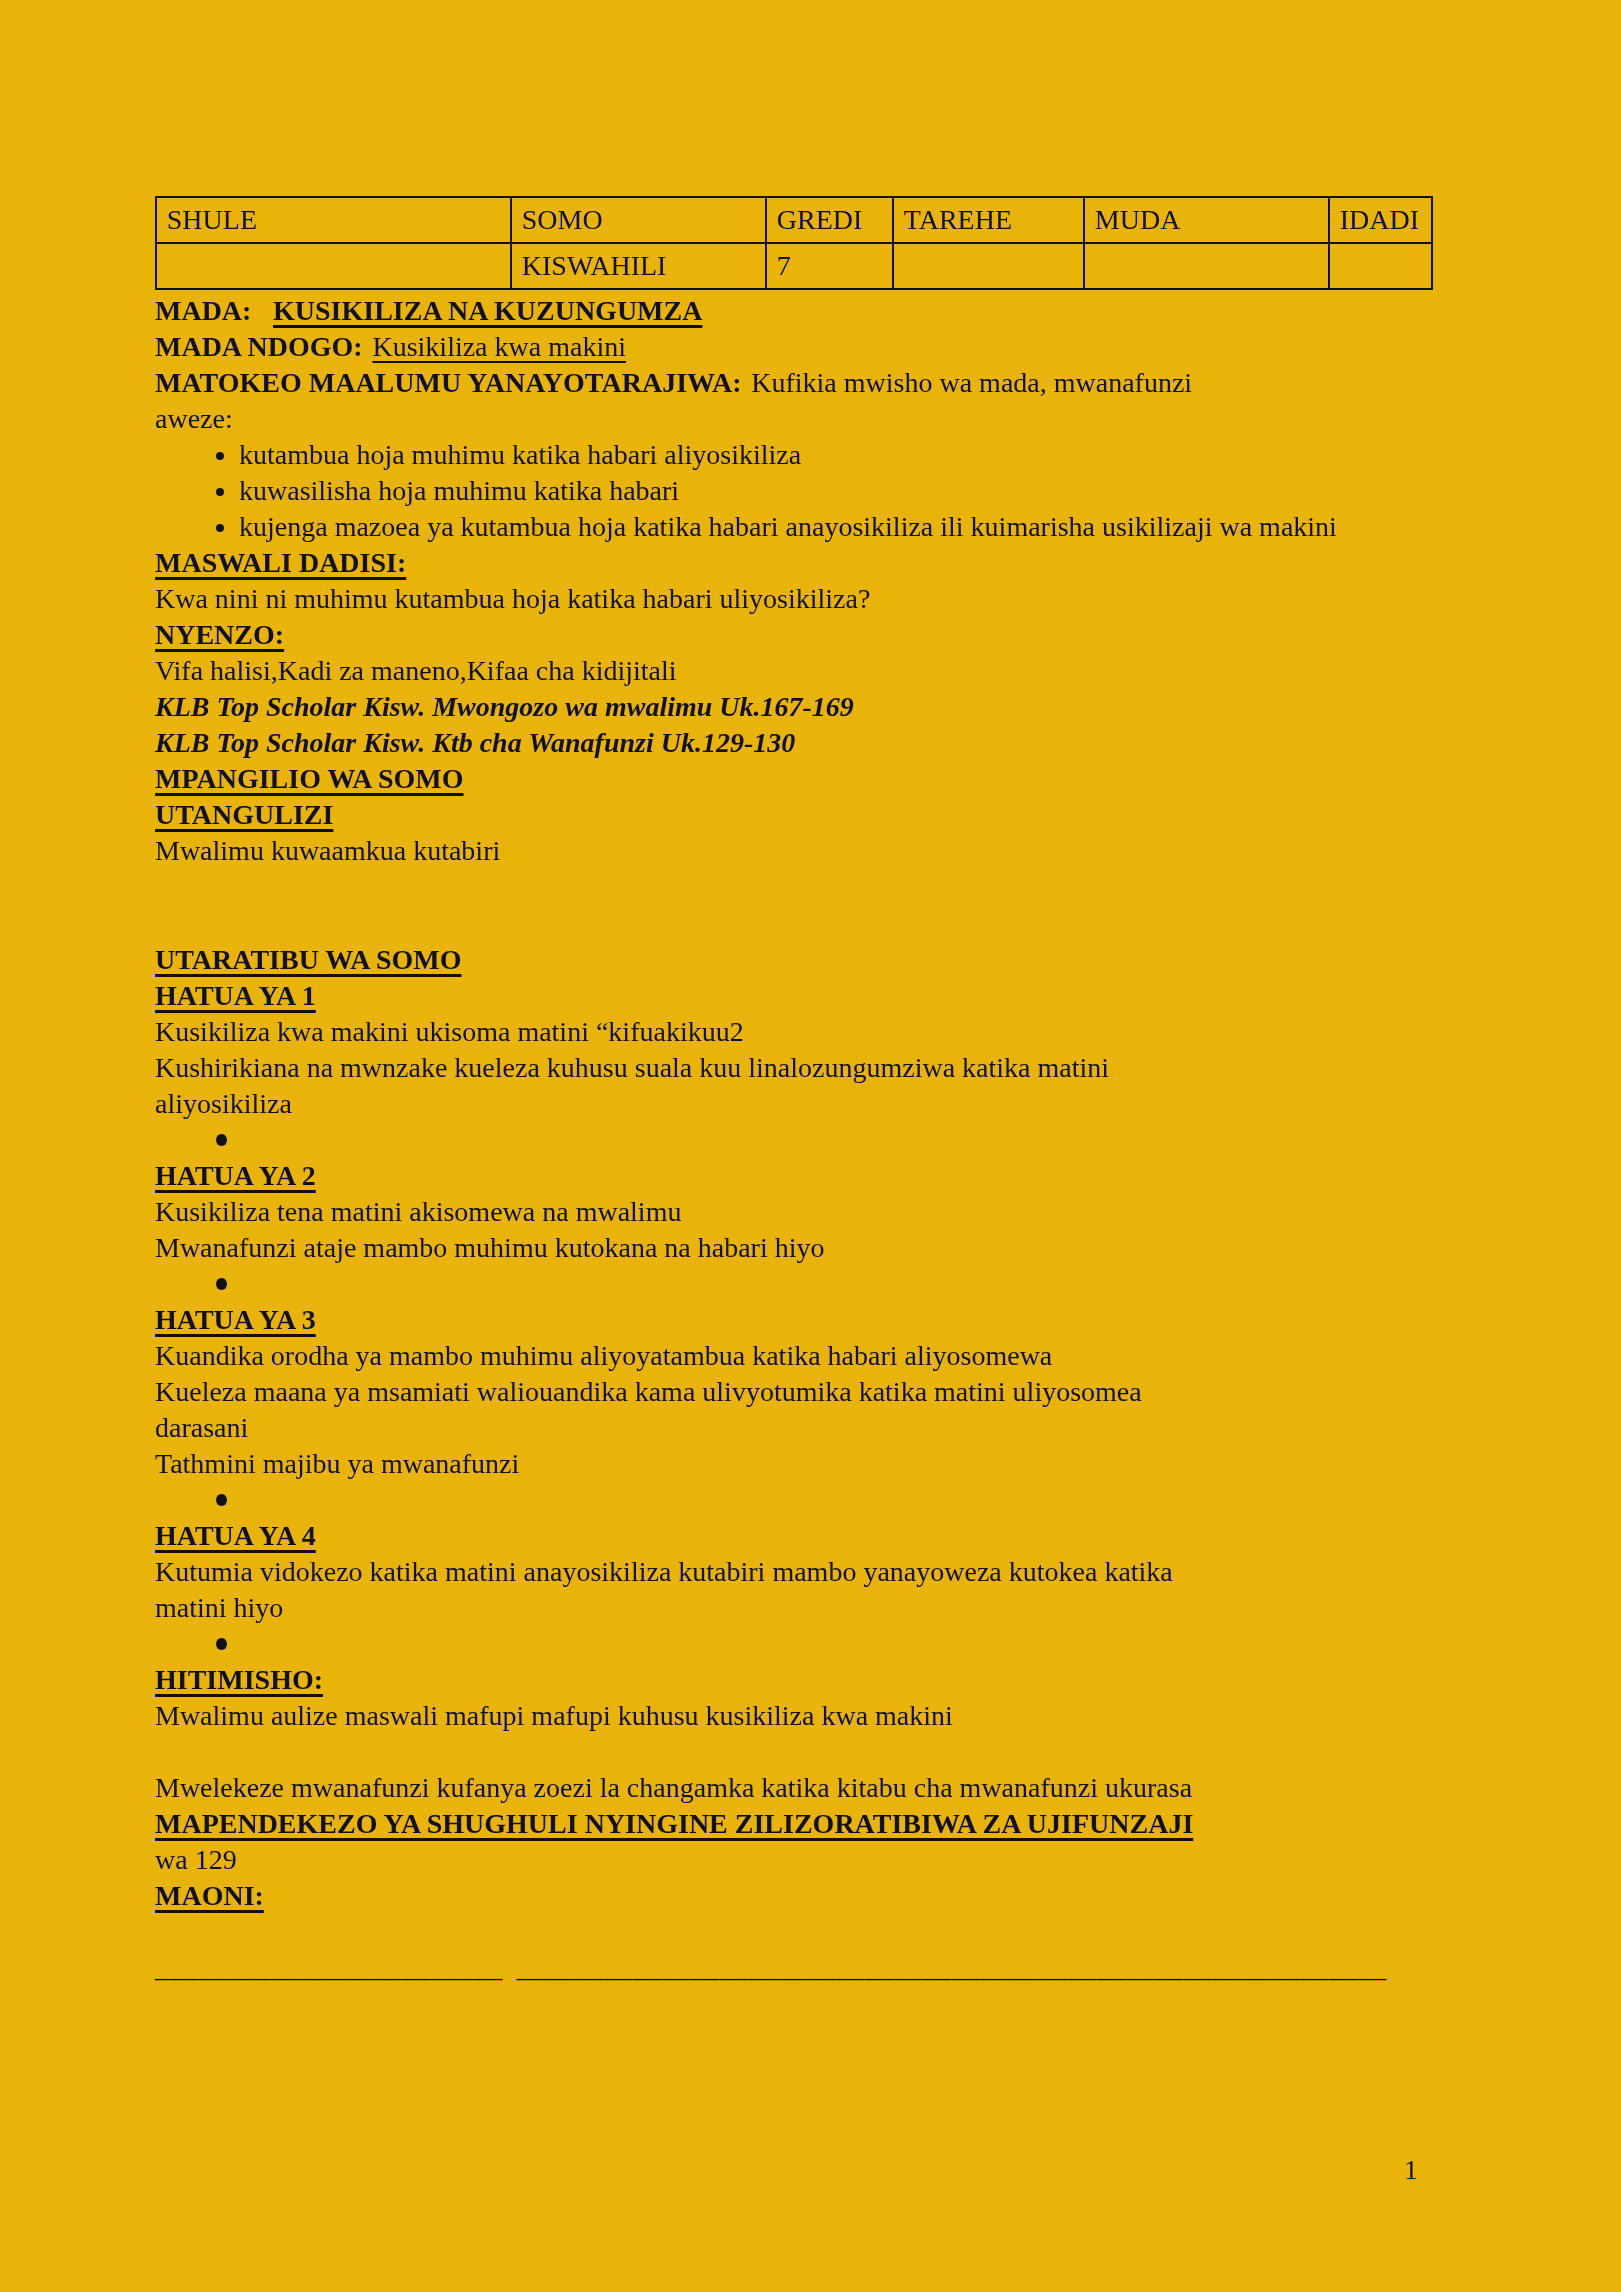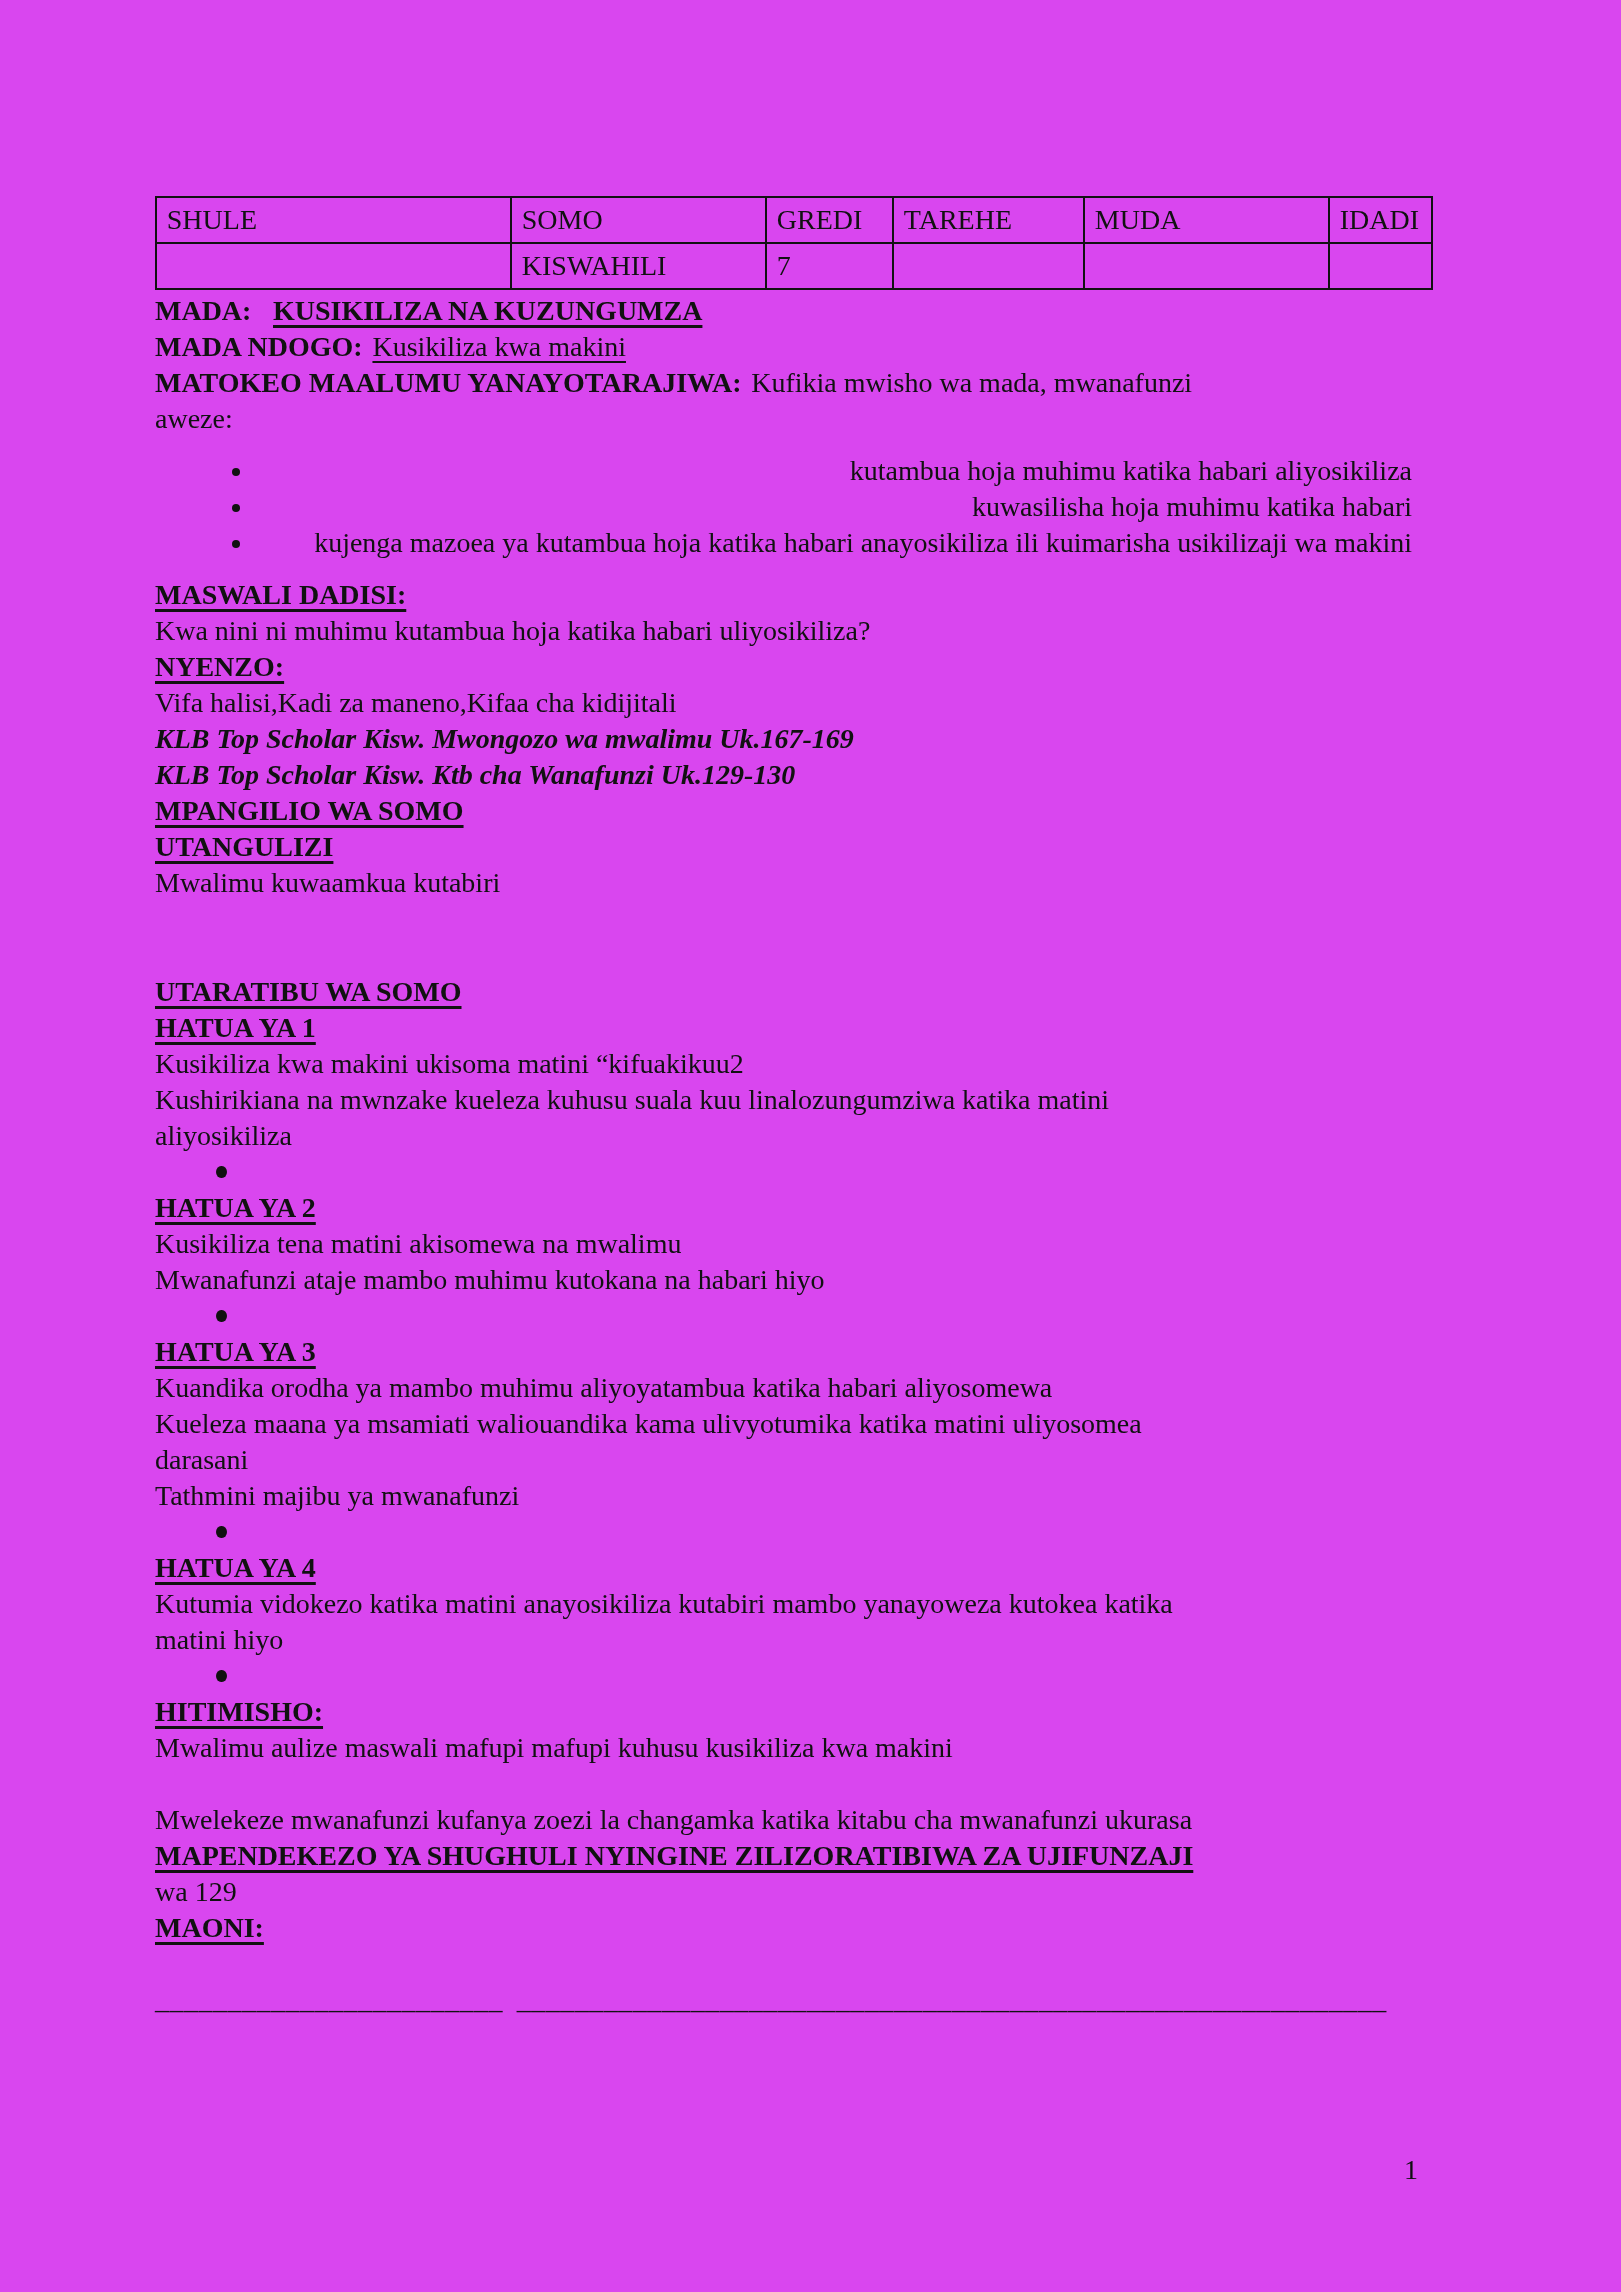--- a/index.html
+++ b/index.html
@@ -4,21 +4,21 @@
 <style>
   html, body {
     margin: 0;
     padding: 0;
     background: #ffffff;
   }
   .page {
     position: relative;
     width: 1621px;
     height: 2293px;
-    background: #d946ef;
+    background: #eab308;
     color: #111111;
     font-family: "Liberation Serif", "DejaVu Serif", serif;
     font-size: 28px;
     line-height: 36px;
     overflow: hidden;
   }
   .content {
     position: absolute;
     left: 155px;
     top: 196px;
@@ -57,25 +57,24 @@
   }
   .h {
     font-weight: bold;
     text-decoration: underline;
     text-decoration-thickness: 2.9px;
     text-underline-offset: 4.9px;
   }
   .gap { display: inline-block; width: 21.6px; }
   .gap-s { display: inline-block; width: 9.8px; }
   ul.objectives {
-    margin: 16px;
+    margin: 0;
     padding-left: 84px;
     max-width: 1157px;
     list-style-type: disc;
-    text-align: right;
   }
   ul.objectives li { line-height: 36px; }
   .lone-bullet-line { min-height: 36px; display: flex; align-items: center; }
   .dot {
     display: inline-block;
     width: 10.8px;
     height: 12.7px;
     border-radius: 50%;
     background: #111111;
     margin-left: 61px;

